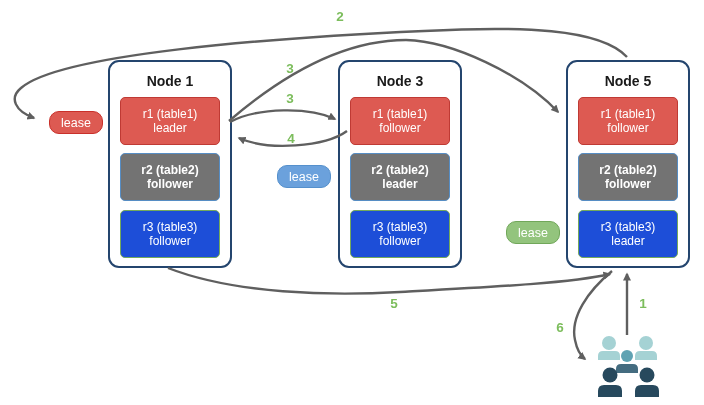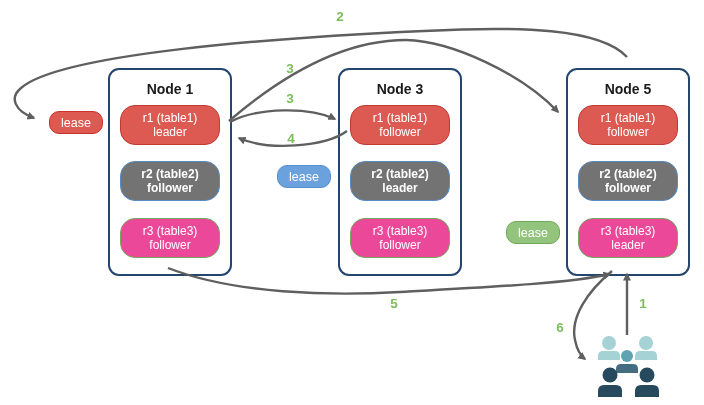--- a/index.html
+++ b/index.html
@@ -3,34 +3,34 @@
 <meta charset="utf-8">
 <style>
   html,body{margin:0;padding:0;background:#ffffff;}
   .stage{
     position:relative;width:704px;height:405px;background:#ffffff;overflow:hidden;
     font-family:"Liberation Sans","DejaVu Sans",sans-serif;
   }
   .node{
     position:absolute;width:124px;height:208px;top:60px;
     background:#ffffff;border:2px solid #24456e;border-radius:11px;
-    box-sizing:border-box;z-index:1;margin-top:8px;
+    box-sizing:border-box;z-index:1;
   }
   .node-title{
     margin-top:11px;text-align:center;font-size:14px;font-weight:bold;color:#1a1a1a;
   }
   .replica{
-    position:absolute;left:10px;width:100px;height:40px;border-radius:15px;
+    position:absolute;left:10px;width:100px;height:48px;border-radius:5px;
     box-sizing:border-box;border:1.5px solid transparent;
     display:flex;flex-direction:column;justify-content:center;align-items:center;
     color:#ffffff;font-size:12px;line-height:14px;text-align:center;
   }
   .replica.red{background:#dd5a52;border-color:#bf3a34;}
   .replica.blue{background:#737373;border-color:#568dc4;font-weight:bold;}
-  .replica.green{background:#ec4899;border-color:#74a95c;}
+  .replica.green{background:#1d4ed8;border-color:#74a95c;}
   .r-pos-0{top:35px;} .r-pos-1{top:91px;} .r-pos-2{top:148px;}
   .lease{
     position:absolute;width:54px;height:23px;border-radius:10px;box-sizing:border-box;
     display:flex;align-items:center;justify-content:center;
     color:#ffffff;font-size:12.5px;z-index:3;border:1.5px solid transparent;
   }
   .lease.red{left:49px;top:111px;background:#dd5a52;border-color:#c9302a;}
   .lease.blue{left:277px;top:165px;background:#6ba1dc;border-color:#5590cc;}
   .lease.green{left:506px;top:221px;background:#93c47d;border-color:#71a75a;}
   .step{

